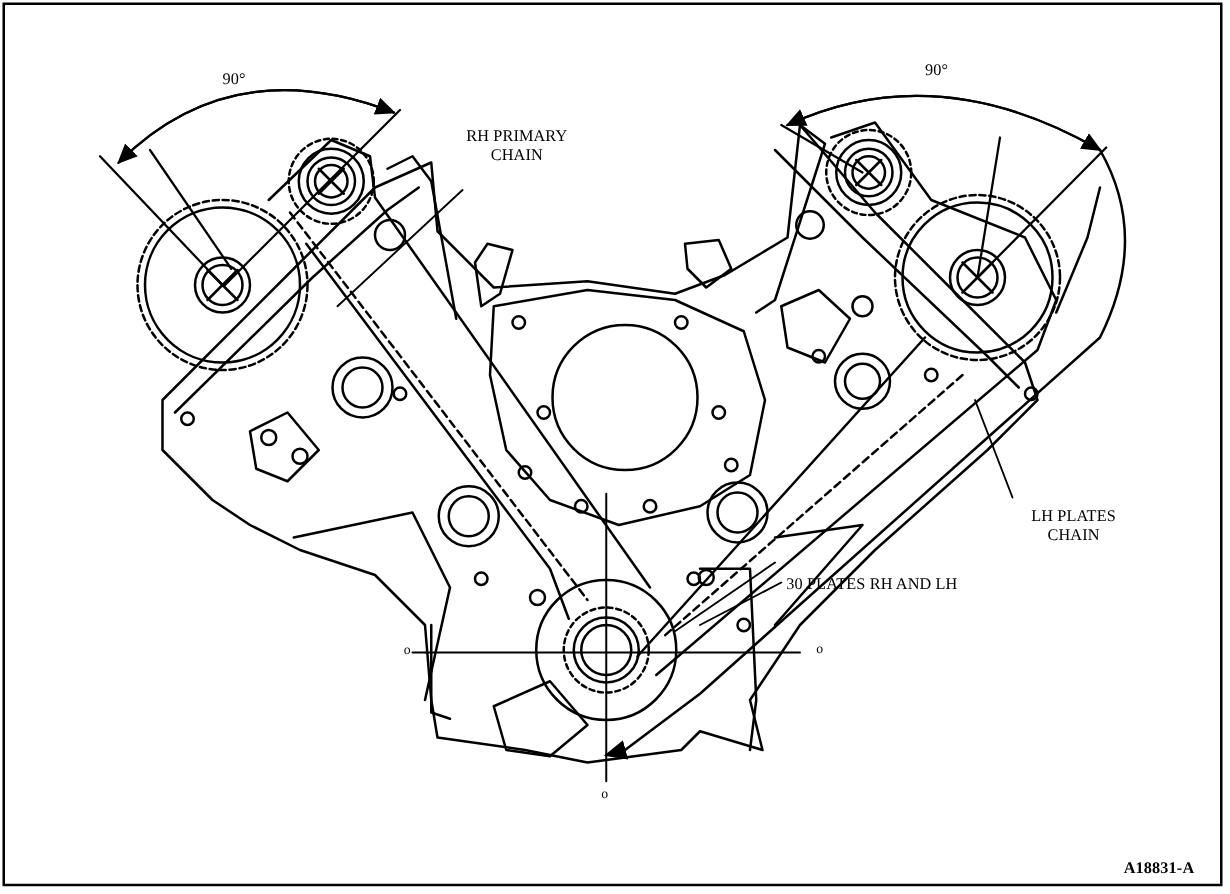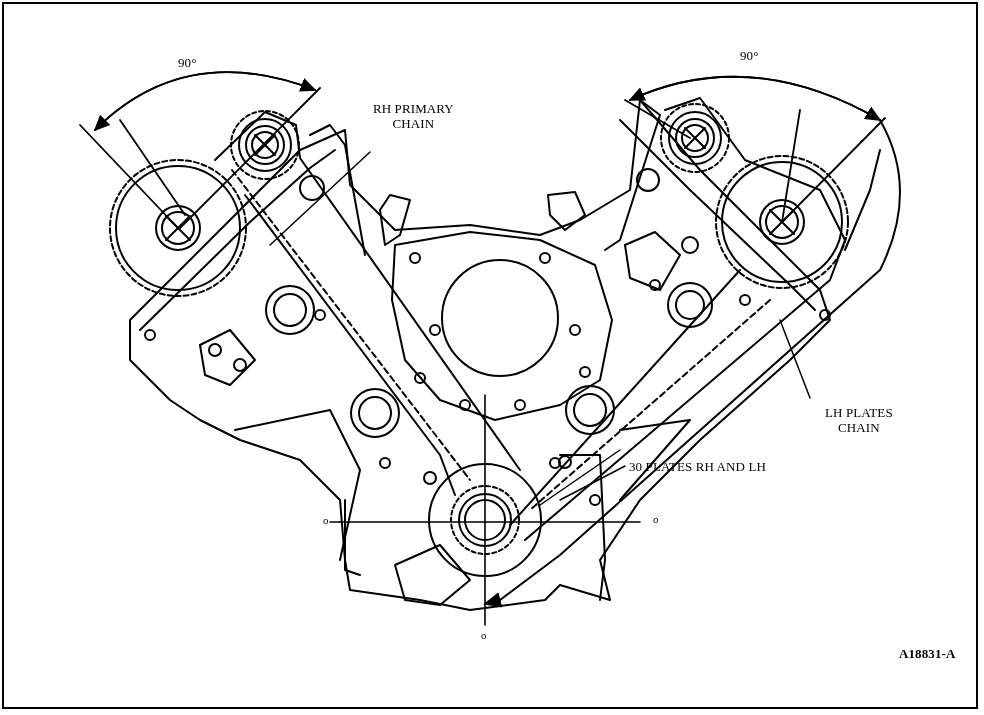--- a/index.html
+++ b/index.html
@@ -188,13 +188,13 @@
 <div class="lbl" style="left:178px; top:55px;">90°</div>
 <div class="lbl" style="left:740px; top:48px;">90°</div>
 <div class="lbl ml" style="left:373px; top:101px;">RH PRIMARY
 CHAIN</div>
 <div class="lbl ml" style="left:825px; top:405px;">LH PLATES
 CHAIN</div>
 <div class="lbl" style="left:619px; top:459px;margin-left:10px;">30 PLATES RH AND LH</div>
 <div class="lbl tiny" style="left:323px; top:513px;">o</div>
 <div class="lbl tiny" style="left:653px; top:512px;">o</div>
 <div class="lbl tiny" style="left:481px; top:628px;">o</div>
-<div class="lbl code" style="left:899px; top:646px;">A18831-A</div>
+<div class="lbl code" style="left:899px; top:686px;">A18831-A</div>
 
 </body></html>

